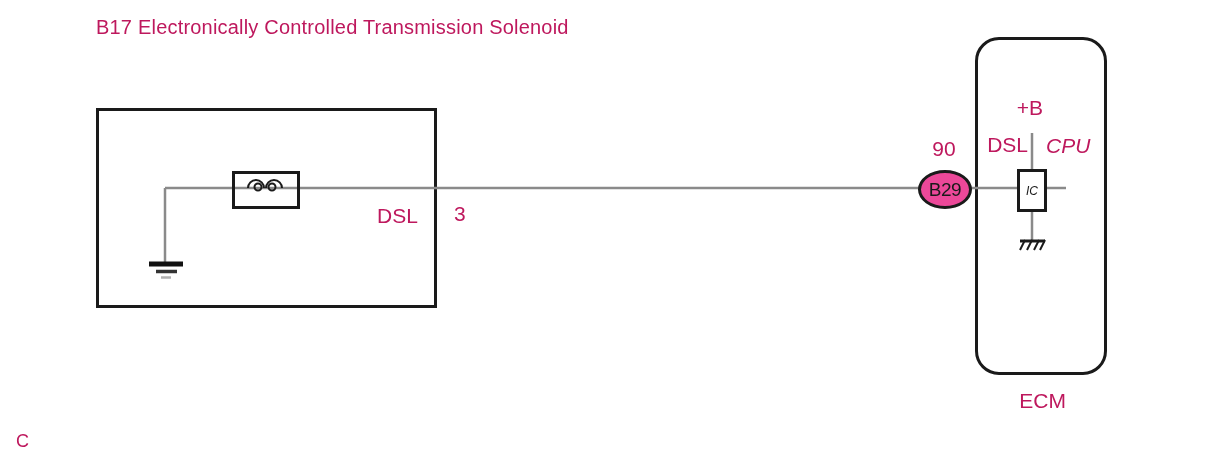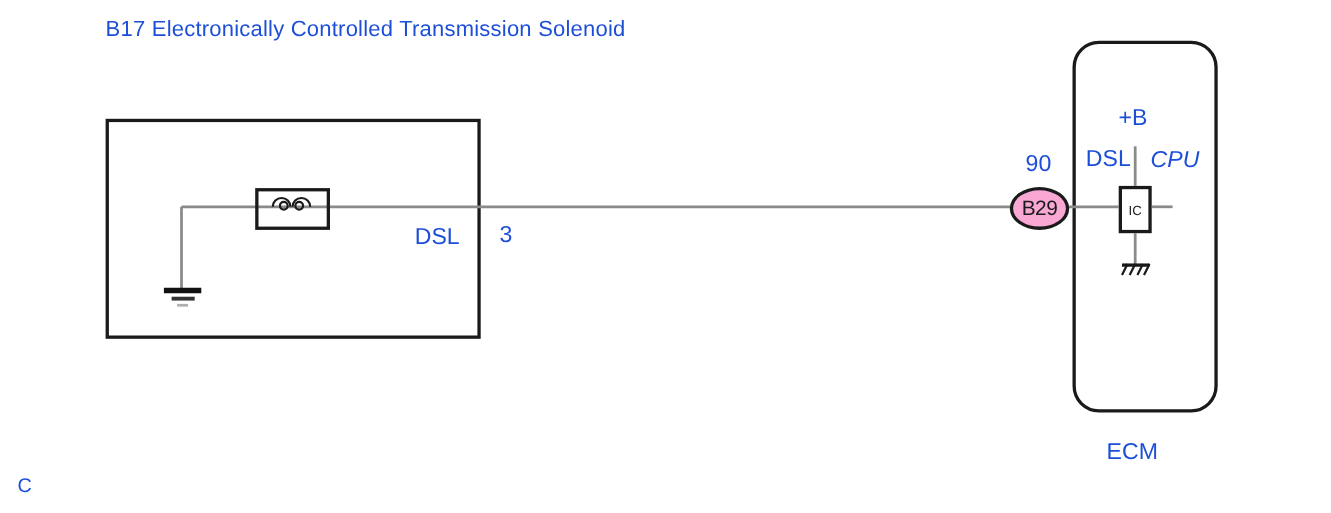--- a/index.html
+++ b/index.html
@@ -9,21 +9,21 @@
     background:#ffffff;
     font-family:"Liberation Sans", sans-serif;
     color:#1a1a1a;
     overflow:hidden;
   }
   .abs{position:absolute;}
   .lbl{
     position:absolute;
     font-size:21px;
     line-height:1;
-    color:#1d4ed8;
+    color:#be185d;
     white-space:nowrap;
   }
   #title{
     left:96px;top:17px;
     font-size:20px;
     letter-spacing:0.2px;
   }
   #solenoid-box{
     left:96px;top:108px;width:341px;height:200px;
     border:3px solid #1a1a1a;
@@ -47,43 +47,44 @@
   #wires{
     left:0;top:0;width:1210px;height:466px;
     z-index:2;
     pointer-events:none;
   }
   #connector-oval{
     left:918px;top:170px;width:54px;height:39px;
     border:3px solid #1a1a1a;
     border-radius:50%;
     box-sizing:border-box;
-    background:#f9a8d4;
+    background:#ec4899;
     z-index:3;
     display:flex;align-items:center;justify-content:center;
     font-size:19px;
     letter-spacing:-0.5px;
   }
   #ic-box{
     left:1017px;top:169px;width:30px;height:43px;
     border:3px solid #1a1a1a;
     box-sizing:border-box;
     background:#ffffff;
     z-index:3;
     display:flex;align-items:center;justify-content:center;
     font-size:12px;
     letter-spacing:0;
+    font-style:italic;
   }
   #dsl-solenoid{left:377px;top:205px;}
   #pin-3{left:454px;top:203px;}
   #pin-79{left:920px;top:138px;width:48px;text-align:center;}
   #plus-b{left:1005px;top:97px;width:50px;text-align:center;}
   #dsl-ecm{left:975px;top:134px;width:53px;text-align:right;}
   #cpu{left:1046px;top:135px;font-style:italic;}
-  #ecm-label{left:1006px;top:400px;width:60px;text-align:left;}
+  #ecm-label{left:1006px;top:390px;width:60px;text-align:right;}
   #page-marker{left:16px;top:432px;font-size:18px;}
   .txt-layer{z-index:4;}
 </style>
 </head>
 <body>
 
 <div id="canvas">
 
   <div id="title" class="lbl txt-layer">B17 Electronically Controlled Transmission Solenoid</div>
 

